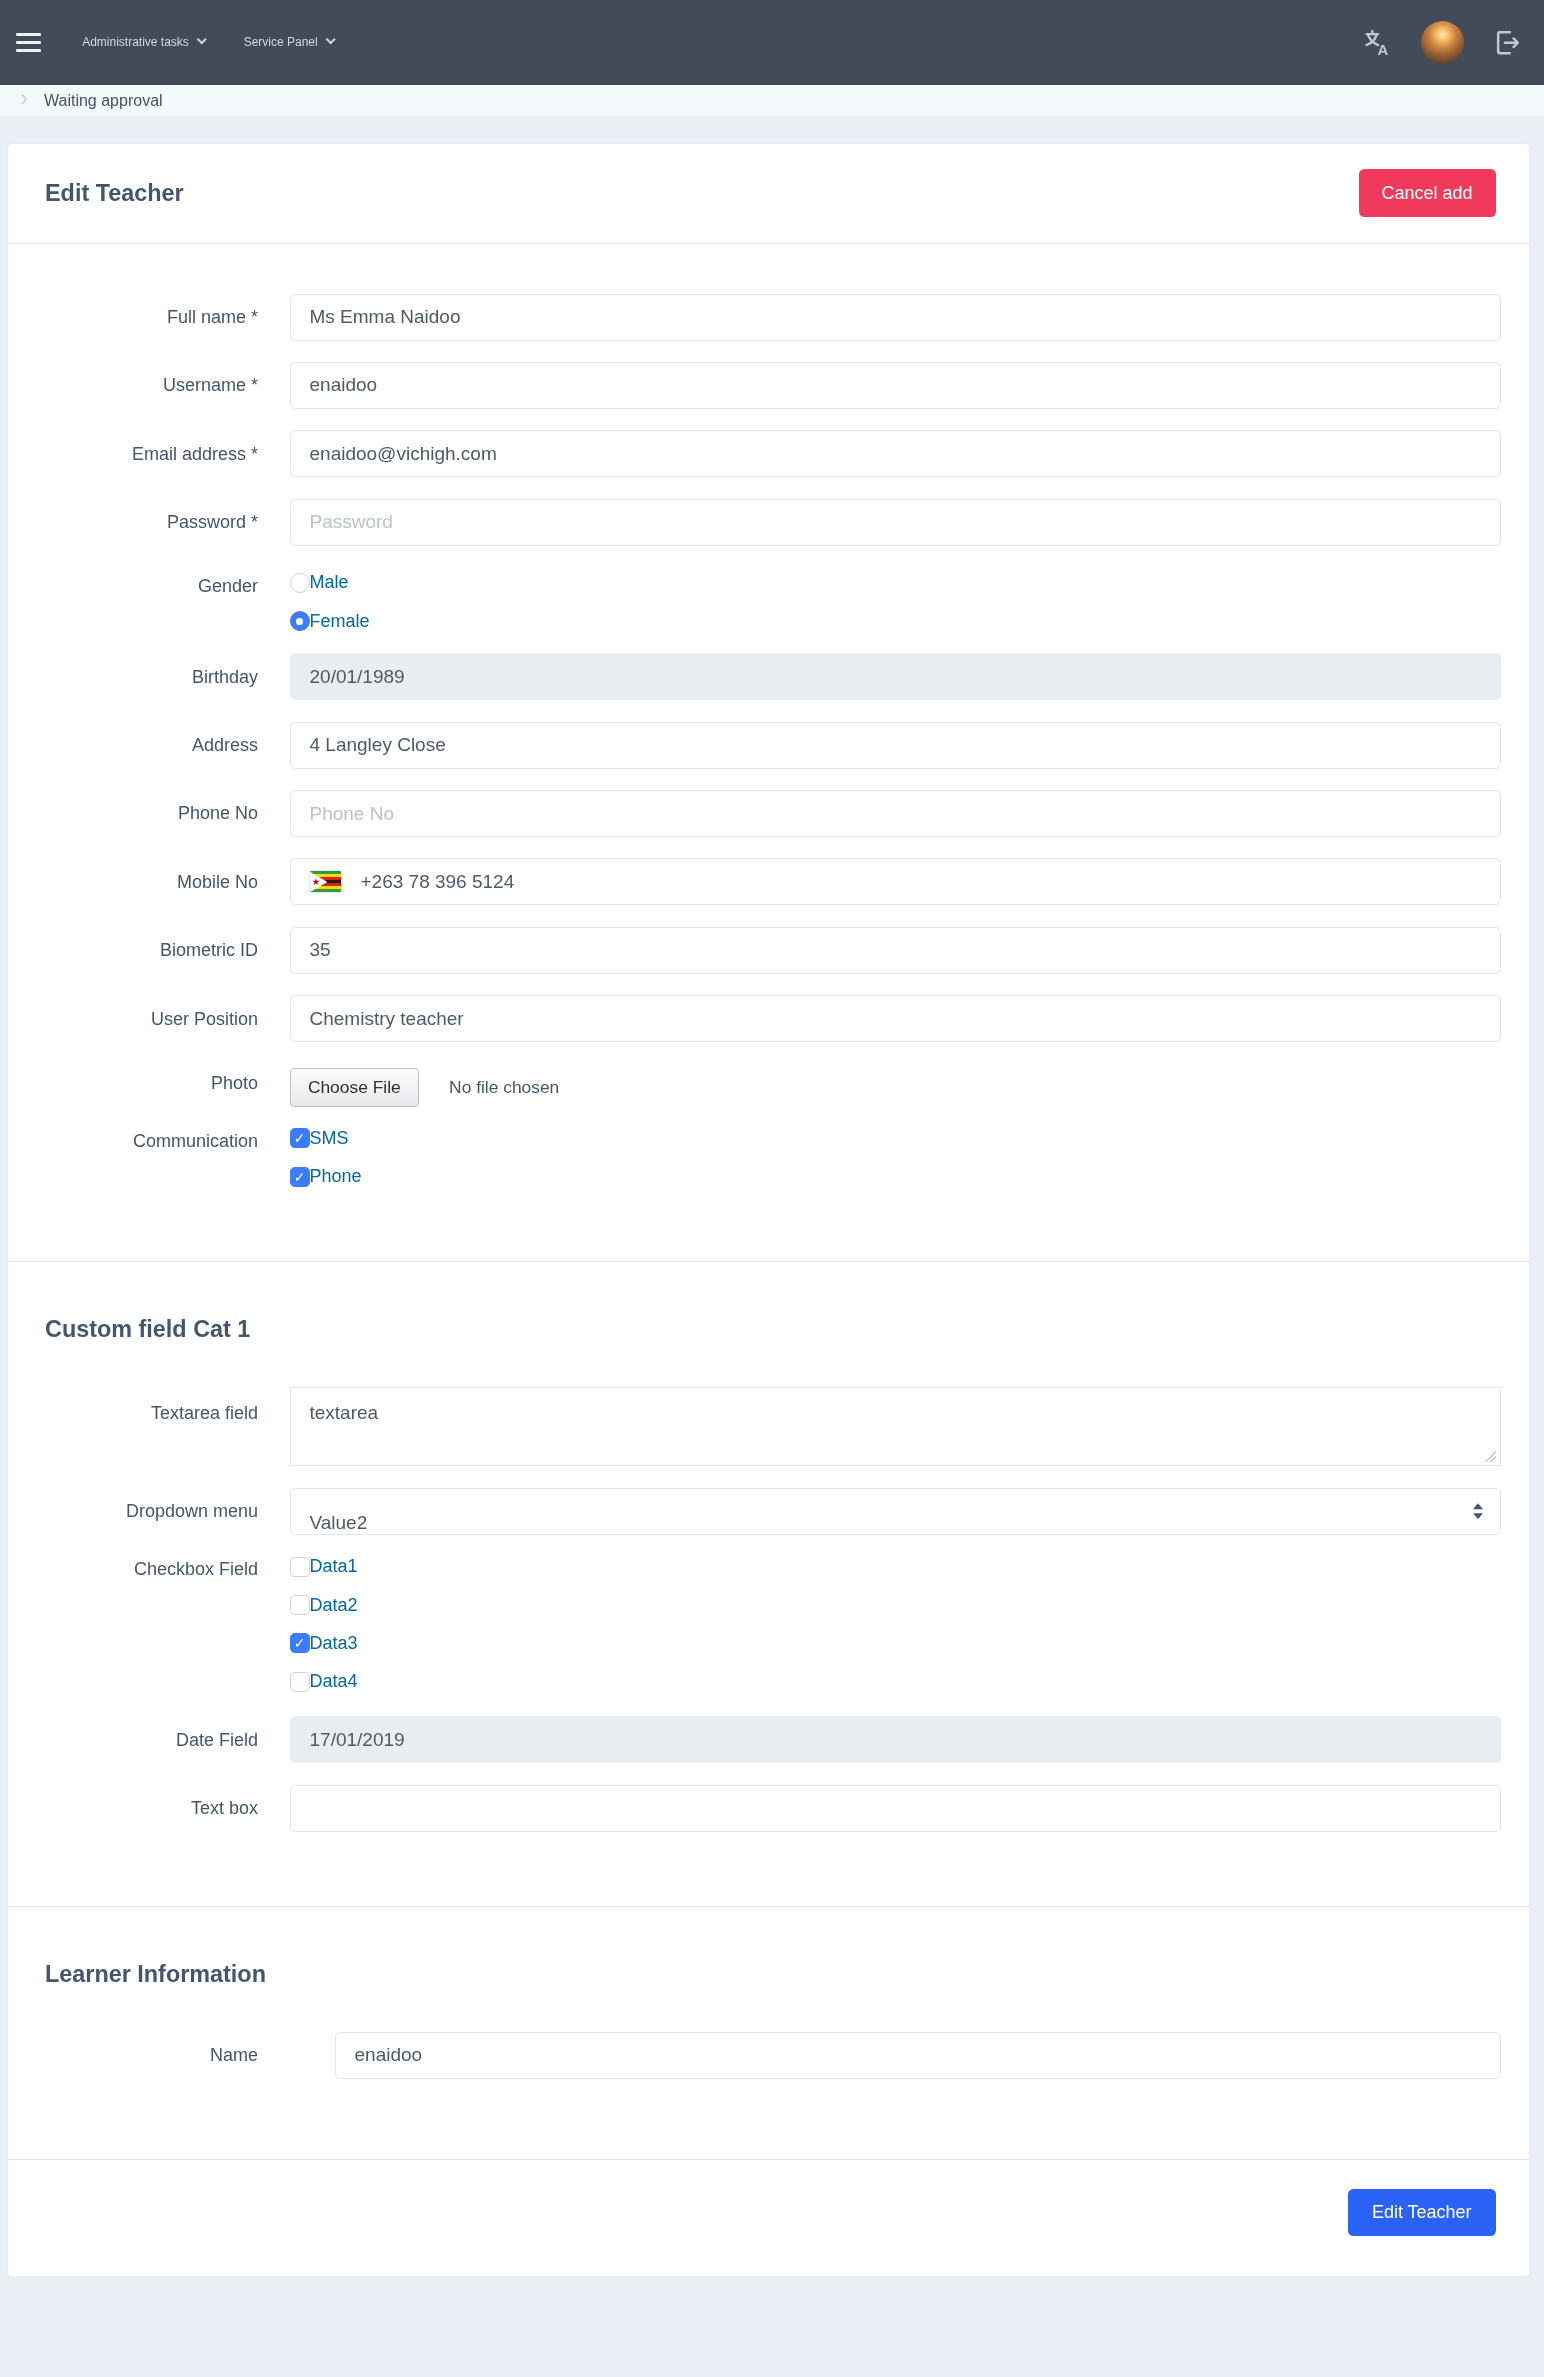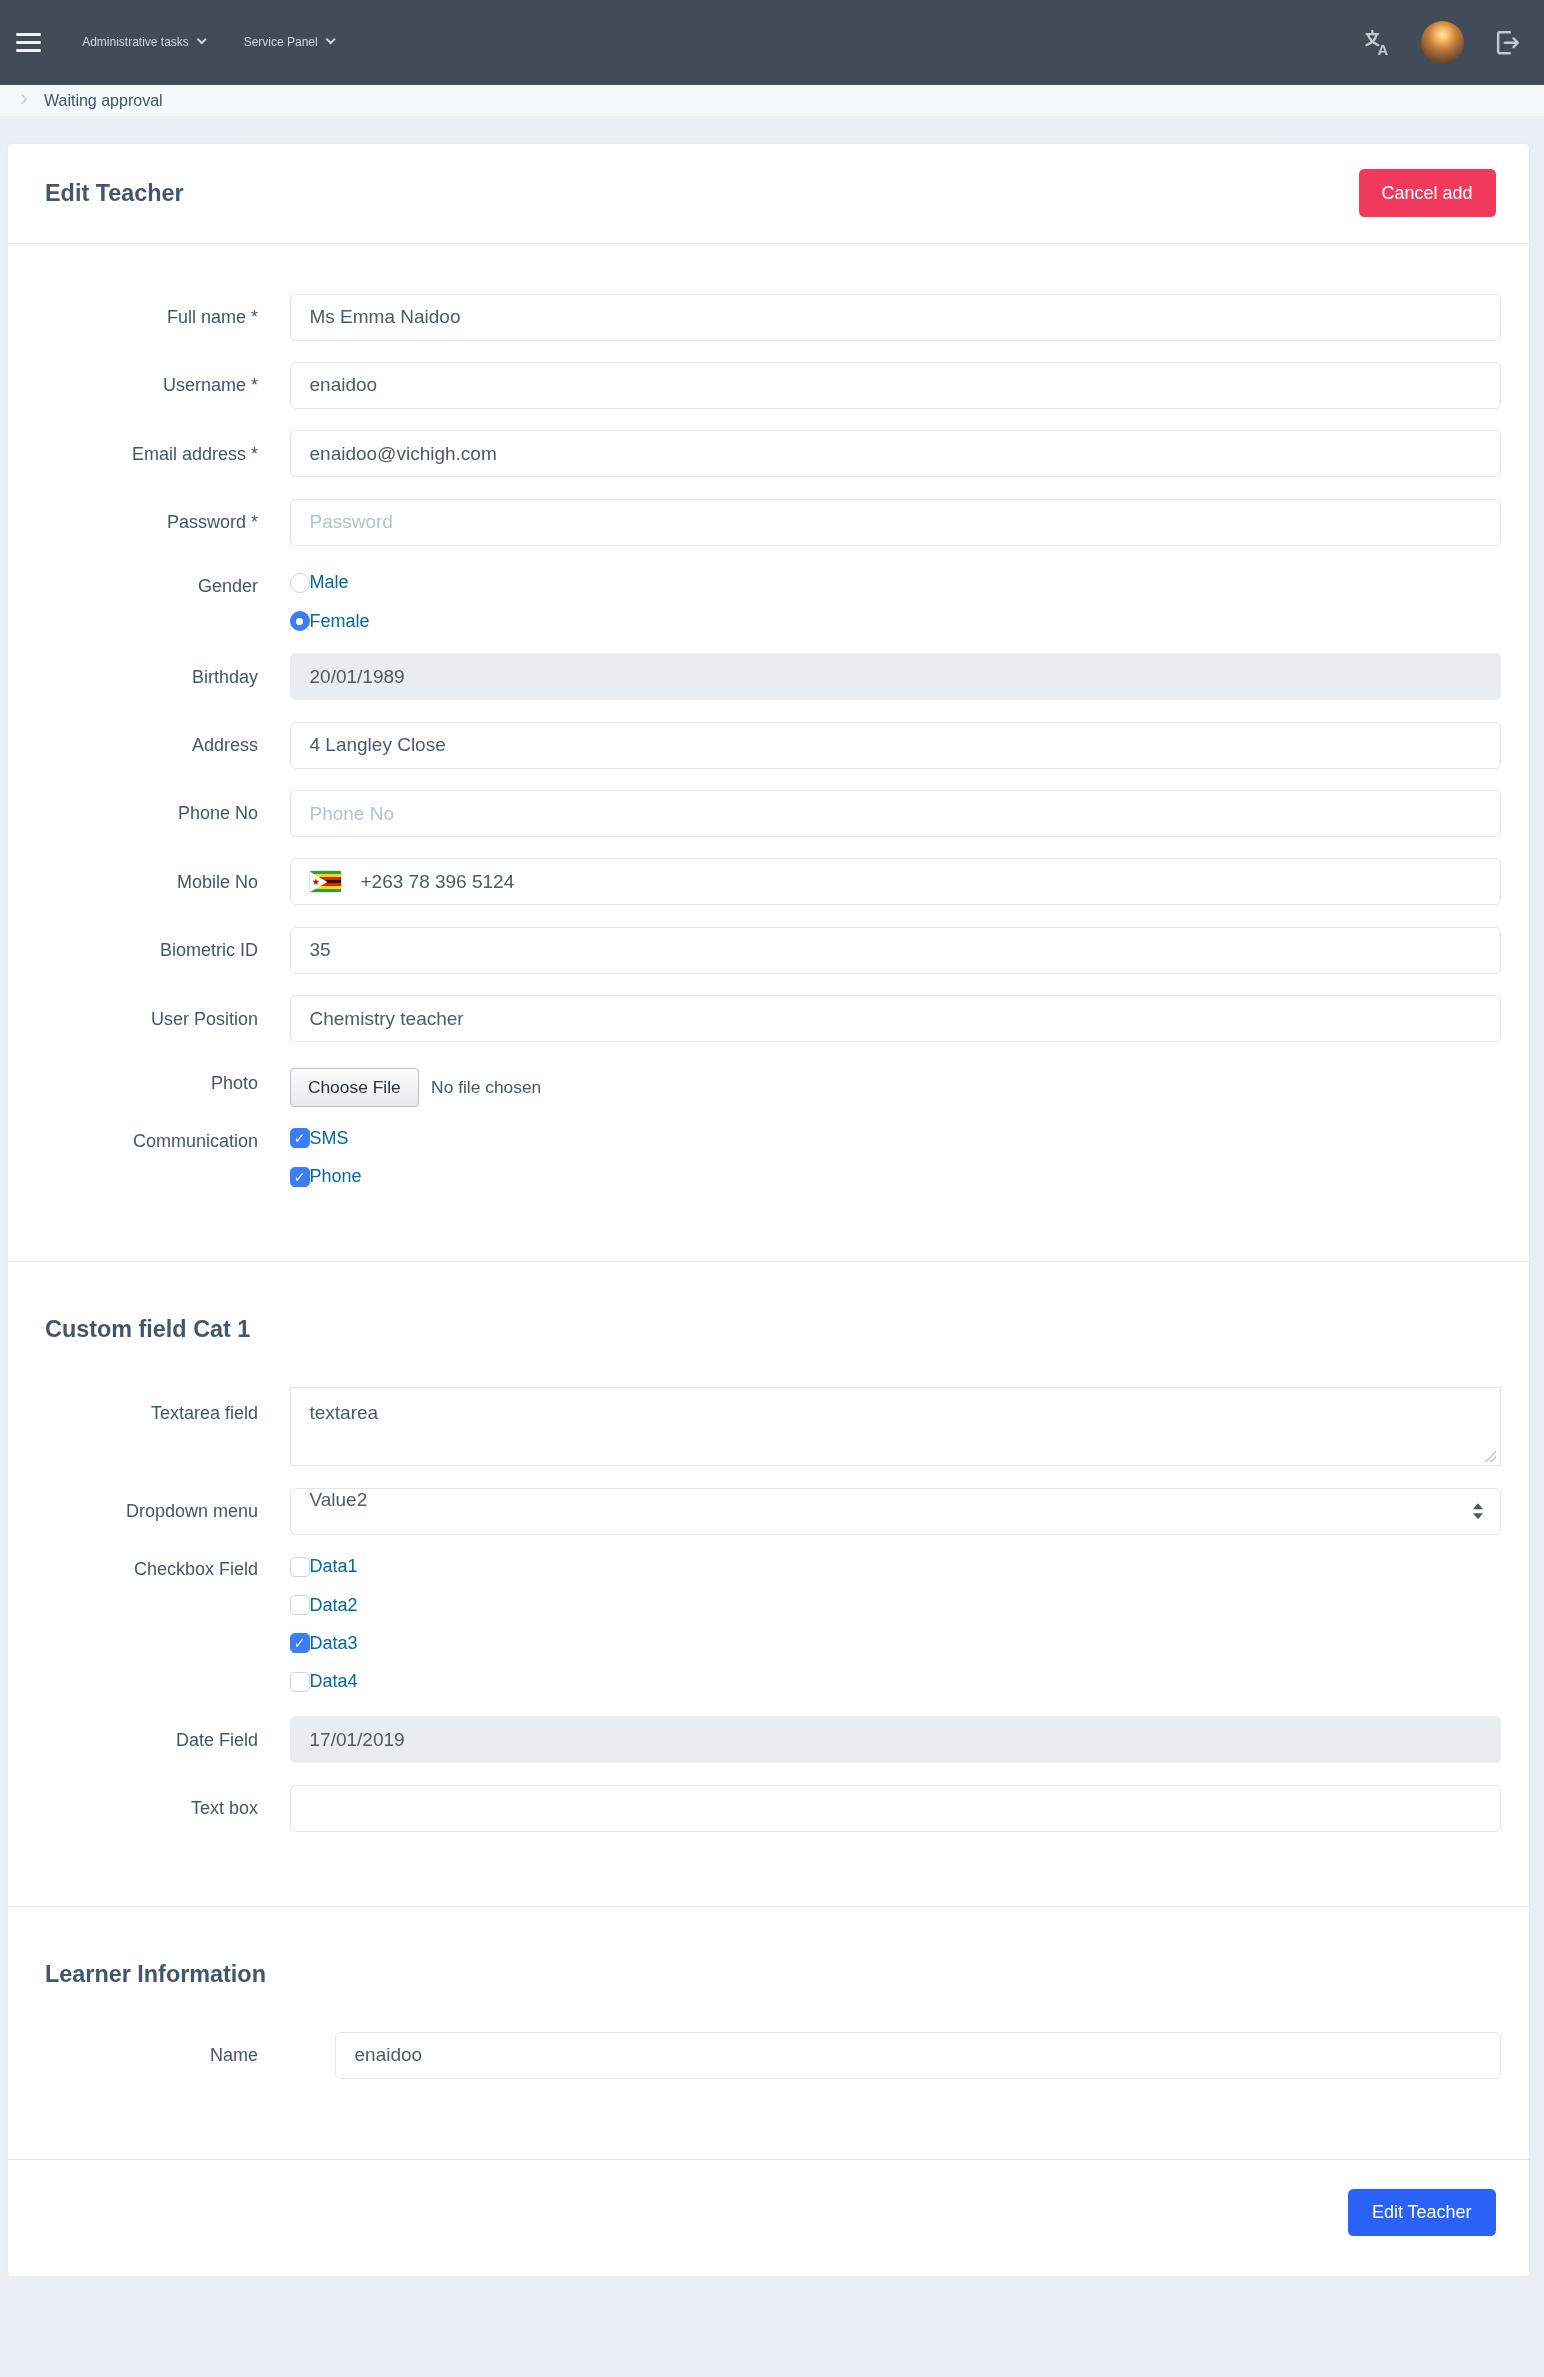--- a/index.html
+++ b/index.html
@@ -92,21 +92,21 @@
     background:linear-gradient(180deg,#2f9e41 0 14.28%,#ffd900 14.28% 28.57%,#de2010 28.57% 42.85%,#1e1e1e 42.85% 57.14%,#de2010 57.14% 71.42%,#ffd900 71.42% 85.71%,#2f9e41 85.71% 100%);
   }
   .flag::before { content:""; position:absolute; left:0; top:0; width:58%; height:100%;
     background:#fdfdfd; clip-path:polygon(0 0,100% 50%,0 100%); }
   .flag::after { content:""; position:absolute; left:2.7px; top:50%; transform:translateY(-50%);
     width:7.4px; height:7.4px; background:#d40000;
     clip-path:polygon(50% 0,61% 35%,98% 35%,68% 57%,79% 91%,50% 70%,21% 91%,32% 57%,2% 35%,39% 35%); }
   .mobile-text { font-size:19px; color:#4d5a68; }
 
   
-  .file-wrap { display:flex; align-items:center; gap:12px; padding-top:4px; }
+  .file-wrap { display:flex; align-items:center; gap:30px; padding-top:4px; }
   .file-btn {
     height:39px; display:flex; align-items:center; padding:0 17.4px; cursor:pointer;
     background:linear-gradient(180deg,#fcfcfc,#e7e9eb);
     border:1.3px solid #bcc0c5; border-radius:4px; font-size:17.4px; color:#2b2f33;
   }
   .file-status { font-size:17.4px; color:#44566c; }
 
   
   .ta-wrap { position:relative; }
   .ta {
@@ -114,21 +114,21 @@
     border:1.3px solid #e0e6ec; border-radius:0;
     padding:13.4px 19px; font-size:19px; color:#4d5a68;
     font-family:inherit; resize:none; outline:none;
   }
   .ta-wrap::after {
     content:""; position:absolute; right:4.7px; bottom:4.7px; width:12px; height:12px; pointer-events:none;
     background:linear-gradient(135deg, transparent 0 52%, #c4cad1 52% 60%, transparent 60% 72%, #c4cad1 72% 80%, transparent 80%);
   }
 
   
-  .select { display:flex; align-items:flex-start; cursor:pointer; }
+  .select { display:flex; align-items:flex-end; cursor:pointer; }
   .select span { font-size:19px; color:#4d5a68; }
   .sel-arrows { position:absolute; right:17.4px; top:50%; transform:translateY(-50%);
     display:flex; flex-direction:column; gap:3.3px; }
   .tri { width:0; height:0; border-left:5.4px solid transparent; border-right:5.4px solid transparent; }
   .tri.up   { border-bottom:6.7px solid #49566b; }
   .tri.down { border-top:6.7px solid #49566b; }
 
   .card-footer { border-top:1.3px solid #e2e6ea; padding:29.5px 33px 40px; display:flex; justify-content:flex-end; }
 </style>
 </head>

